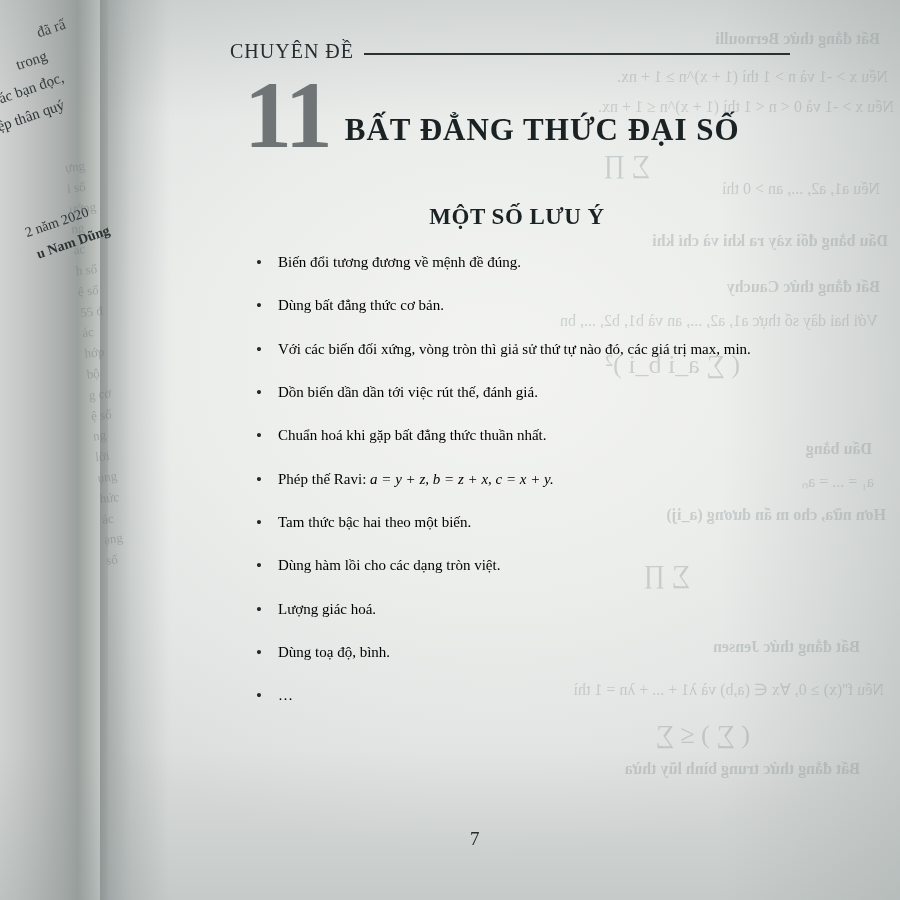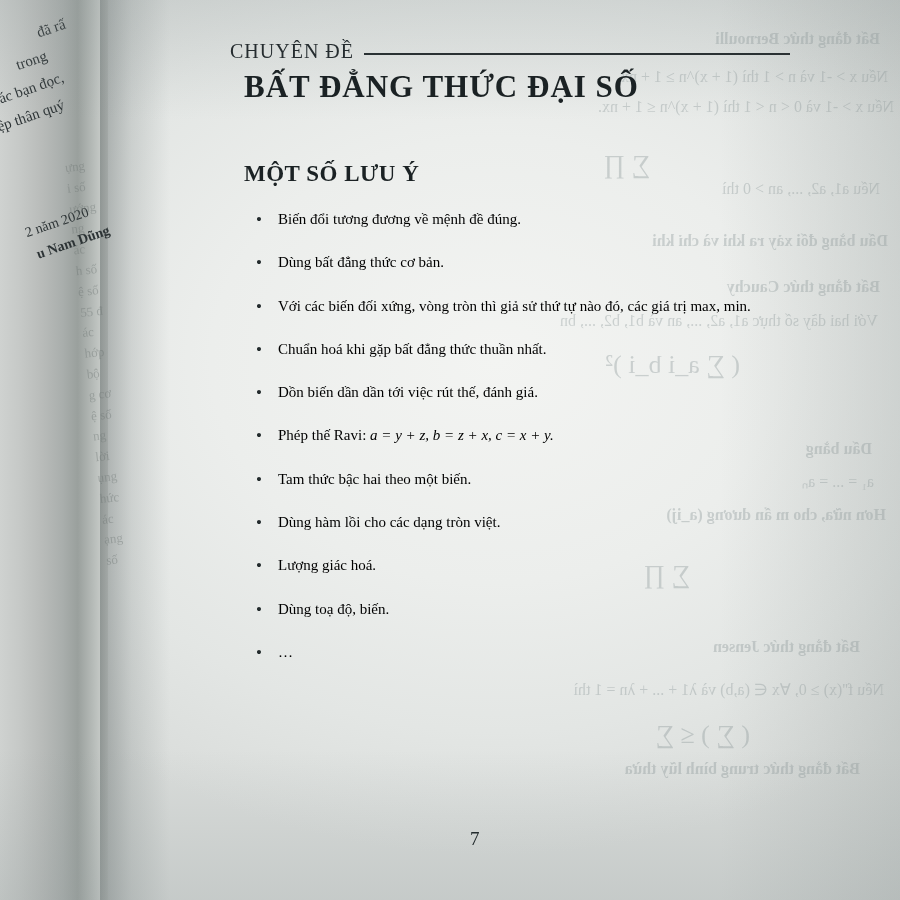--- a/index.html
+++ b/index.html
@@ -141,20 +141,21 @@
     font-family: "Liberation Serif", serif;
   }
 
   .section-head {
     margin-top: 44px;
     margin-left: 14px;
     font-size: 23px;
     font-weight: bold;
     letter-spacing: 0.5px;
     color: #1b2224;
+    text-align: center;
   }
 
   ul.notes {
     list-style: none;
     margin: 22px 0 0 0;
     padding: 0 0 0 26px;
   }
   ul.notes li {
     position: relative;
     font-size: 15px;
@@ -298,35 +299,36 @@
 
 
   <div class="content">
 
     <div class="chuyende-row">
       <span class="chuyende-label">CHUYÊN ĐỀ</span>
       <span class="chuyende-rule"></span>
     </div>
 
     <div class="title-row">
+      <span class="chapter-number">11</span>
       <span class="title-text">BẤT ĐẲNG THỨC ĐẠI SỐ</span>
     </div>
 
     <div class="section-head">MỘT SỐ LƯU Ý</div>
 
     <ul class="notes">
       <li><span>Biến đổi tương đương về mệnh đề đúng.</span></li>
       <li><span>Dùng bất đẳng thức cơ bản.</span></li>
       <li><span>Với các biến đối xứng, vòng tròn thì giả sử thứ tự nào đó, các giá trị max, min.</span></li>
+      <li><span>Dồn biến dần dần tới việc rút thế, đánh giá.</span></li>
       <li><span>Chuẩn hoá khi gặp bất đẳng thức thuần nhất.</span></li>
-      <li><span>Dồn biến dần dần tới việc rút thế, đánh giá.</span></li>
       <li><span>Phép thế Ravi: </span><span class="mi">a = y + z, b = z + x, c = x + y.</span></li>
       <li><span>Tam thức bậc hai theo một biến.</span></li>
       <li><span>Dùng hàm lồi cho các dạng tròn việt.</span></li>
       <li><span>Lượng giác hoá.</span></li>
-      <li><span>Dùng toạ độ, biến.</span></li>
+      <li><span>Dùng toạ độ, bình.</span></li>
       <li><span>…</span></li>
     </ul>
   </div>
 
   <div class="page-number">7</div>
 
 </div>
 
 </body></html>

